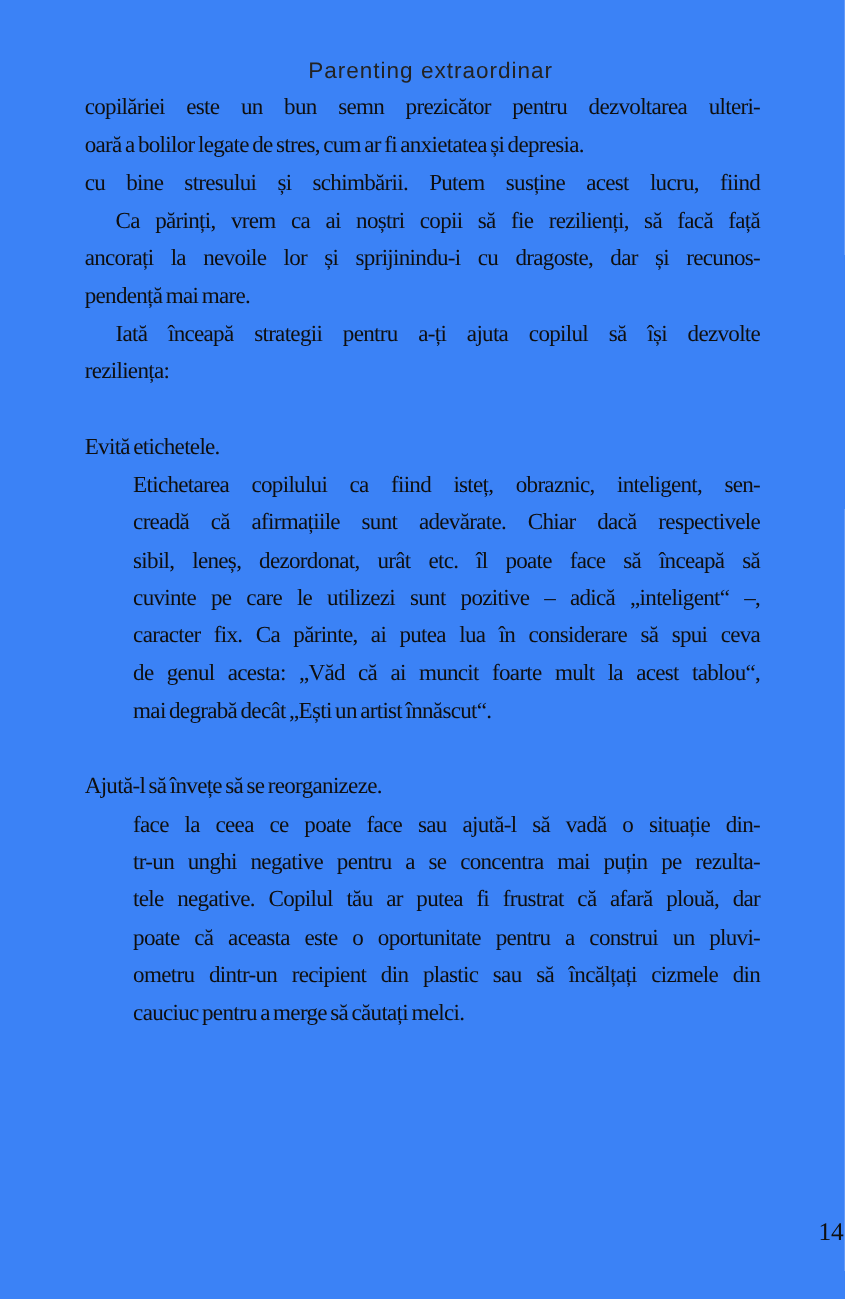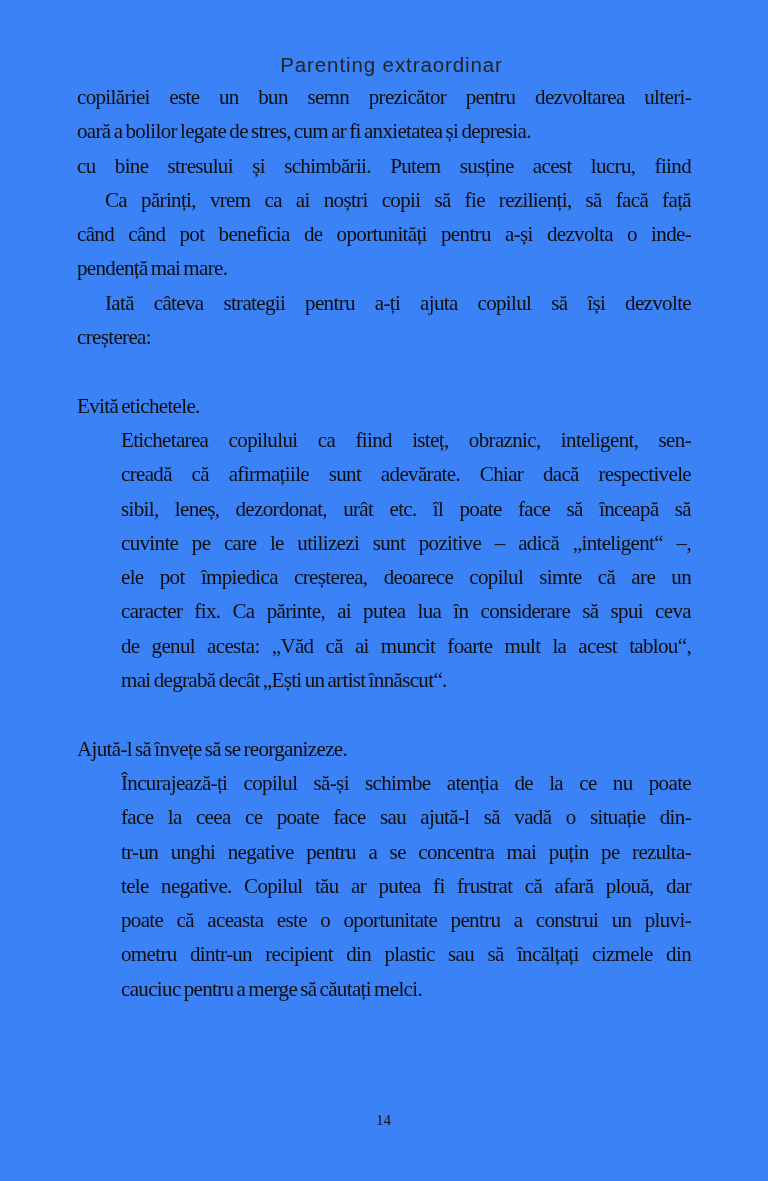--- a/index.html
+++ b/index.html
@@ -54,66 +54,64 @@
   .line.last {
     text-align: center;
     text-align-last: left;
   }
   .line.first-indent { text-indent: 28px; }
   .page-number {
     position: absolute;
     top: 1103px;
     left: 0;
     right: 16px;
-    text-align: center;
+    text-align: right;
     font-family: "Liberation Serif", "DejaVu Serif", serif;
-    font-size: 15px;
+    font-size: 23px;
     line-height: 34px;
     color: #101010;
   }
 </style>
 </head>
 <body>
 
 <div class="page">
   <div class="running-header">Parenting extraordinar</div>
 
   <div class="page-body">
       <div class="block">
         <div class="line">copilăriei este un bun semn prezicător pentru dezvoltarea ulteri-</div>
         <div class="line last">oară a bolilor legate de stres, cum ar fi anxietatea și depresia.</div>
       </div>
       <div class="block">
         <div class="line">cu bine stresului și schimbării. Putem susține acest lucru, fiind</div>
         <div class="line first-indent">Ca părinți, vrem ca ai noștri copii să fie rezilienți, să facă față</div>
-        <div class="line">când când pot beneficia de oportunități pentru a-și dezvolta o inde-</div>
+        <div class="line">ancorați la nevoile lor și sprijinindu-i cu dragoste, dar și recunos-</div>
         <div class="line last">pendență mai mare.</div>
       </div>
       <div class="block">
-        <div class="line first-indent">Iată câteva strategii pentru a-ți ajuta copilul să își dezvolte</div>
-        <div class="line last">creșterea:</div>
+        <div class="line first-indent">Iată înceapă strategii pentru a-ți ajuta copilul să își dezvolte</div>
+        <div class="line last">reziliența:</div>
       </div>
       <div class="block heading">
         <div class="line last">Evită etichetele.</div>
       </div>
       <div class="block inset">
         <div class="line">Etichetarea copilului ca fiind isteț, obraznic, inteligent, sen-</div>
         <div class="line">creadă că afirmațiile sunt adevărate. Chiar dacă respectivele</div>
         <div class="line">sibil, leneș, dezordonat, urât etc. îl poate face să înceapă să</div>
         <div class="line">cuvinte pe care le utilizezi sunt pozitive – adică „inteligent“ –,</div>
-        <div class="line">ele pot împiedica creșterea, deoarece copilul simte că are un</div>
         <div class="line">caracter fix. Ca părinte, ai putea lua în considerare să spui ceva</div>
         <div class="line">de genul acesta: „Văd că ai muncit foarte mult la acest tablou“,</div>
         <div class="line last">mai degrabă decât „Ești un artist înnăscut“.</div>
       </div>
       <div class="block heading">
         <div class="line last">Ajută-l să învețe să se reorganizeze.</div>
       </div>
       <div class="block inset">
-        <div class="line">Încurajează-ți copilul să-și schimbe atenția de la ce nu poate</div>
         <div class="line">face la ceea ce poate face sau ajută-l să vadă o situație din-</div>
         <div class="line">tr-un unghi negative pentru a se concentra mai puțin pe rezulta-</div>
         <div class="line">tele negative. Copilul tău ar putea fi frustrat că afară plouă, dar</div>
         <div class="line">poate că aceasta este o oportunitate pentru a construi un pluvi-</div>
         <div class="line">ometru dintr-un recipient din plastic sau să încălțați cizmele din</div>
         <div class="line last">cauciuc pentru a merge să căutați melci.</div>
       </div>
     </div>
 
   <div class="page-number">14</div>

